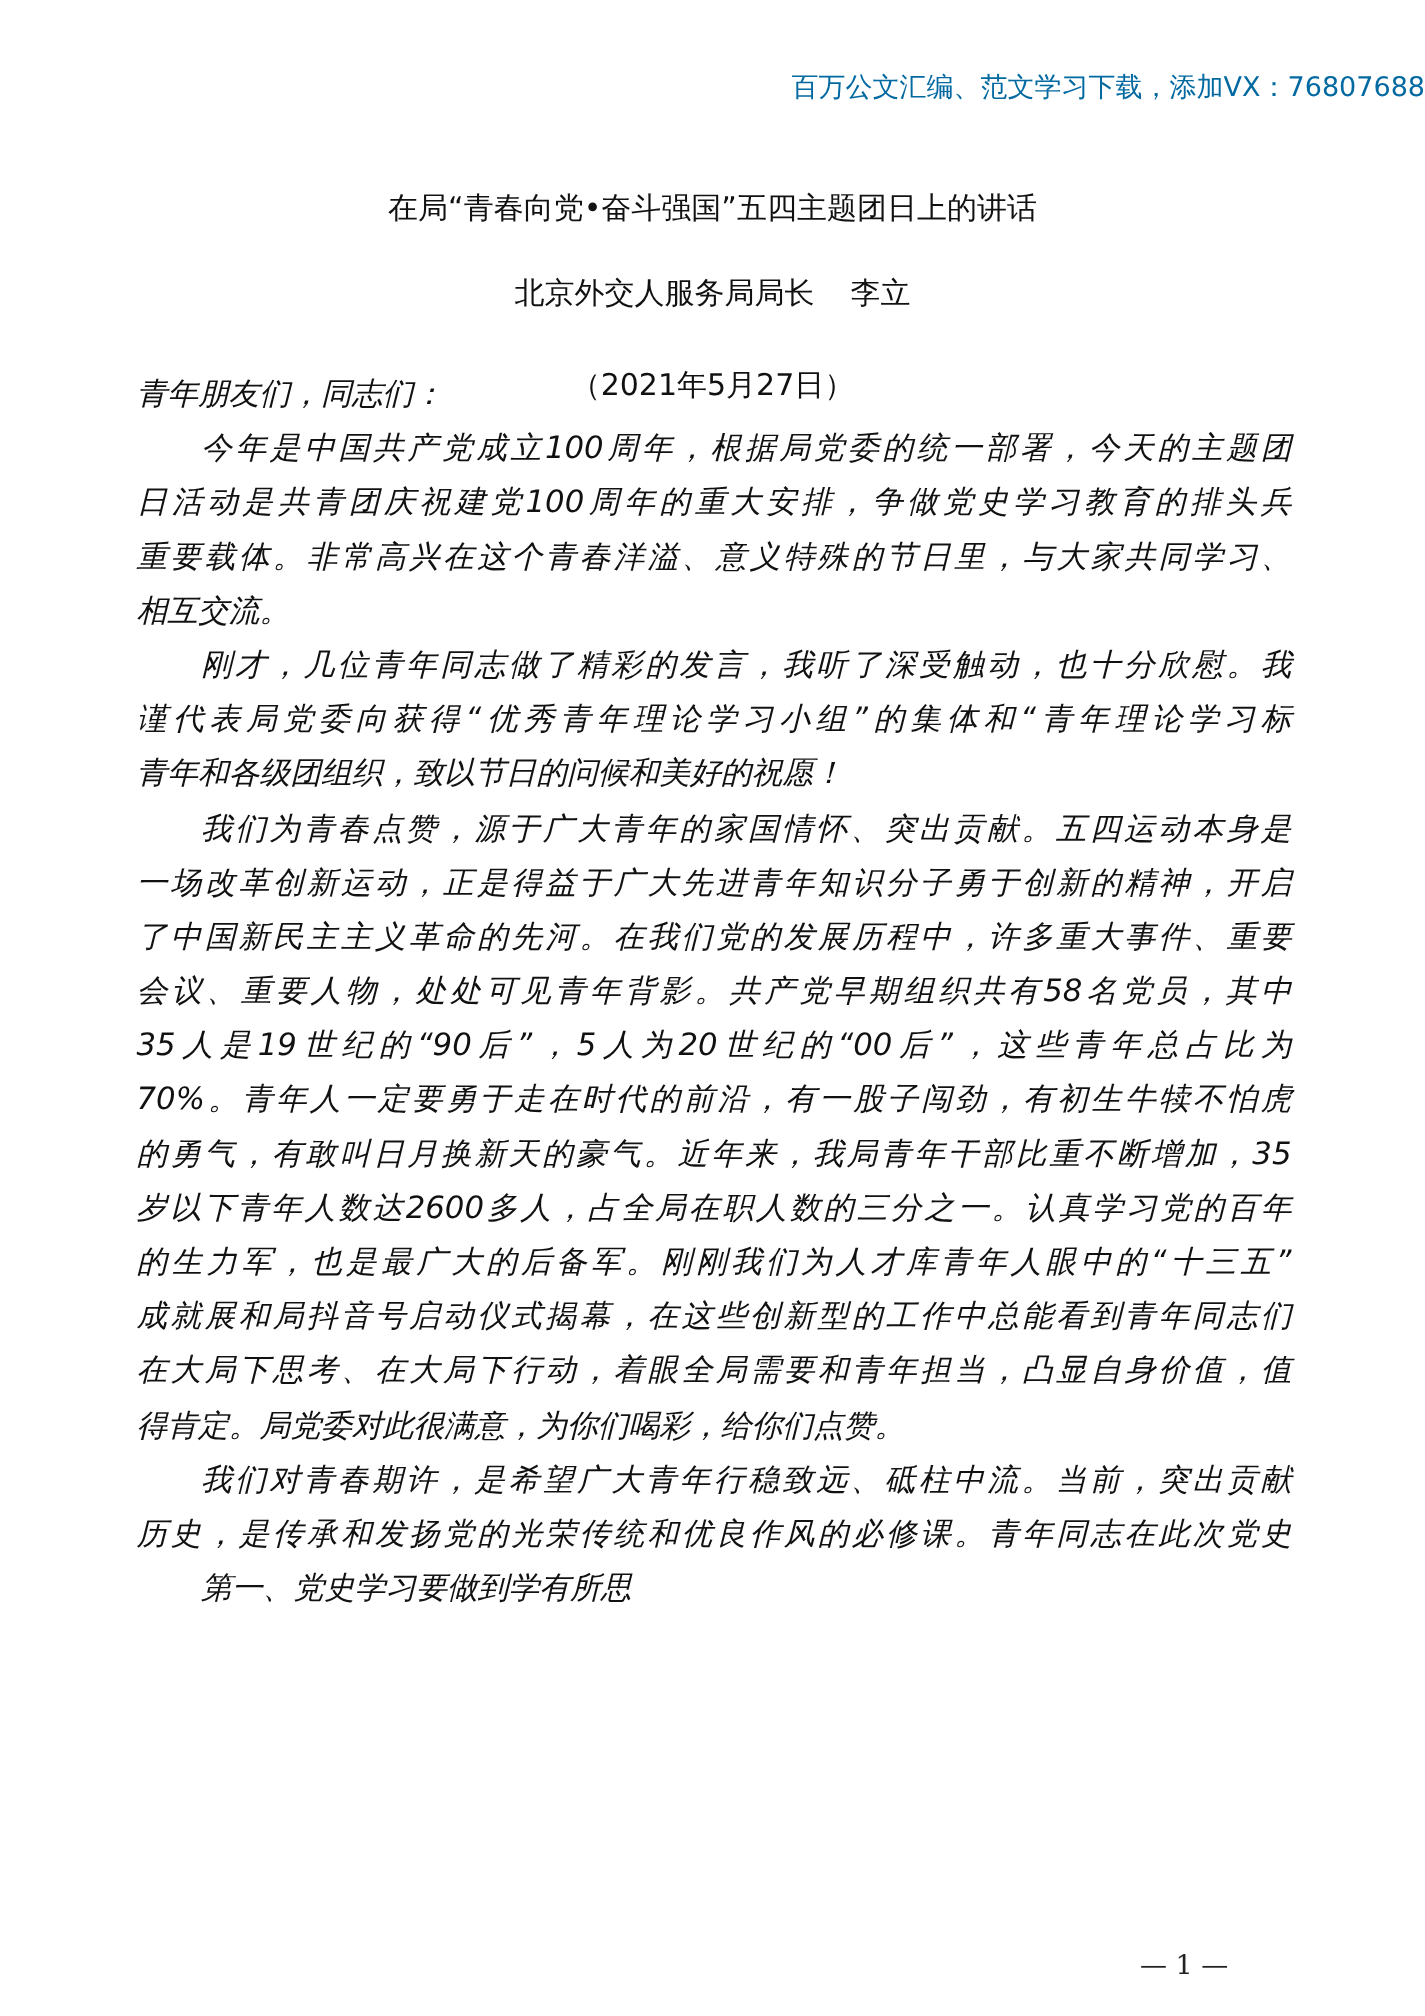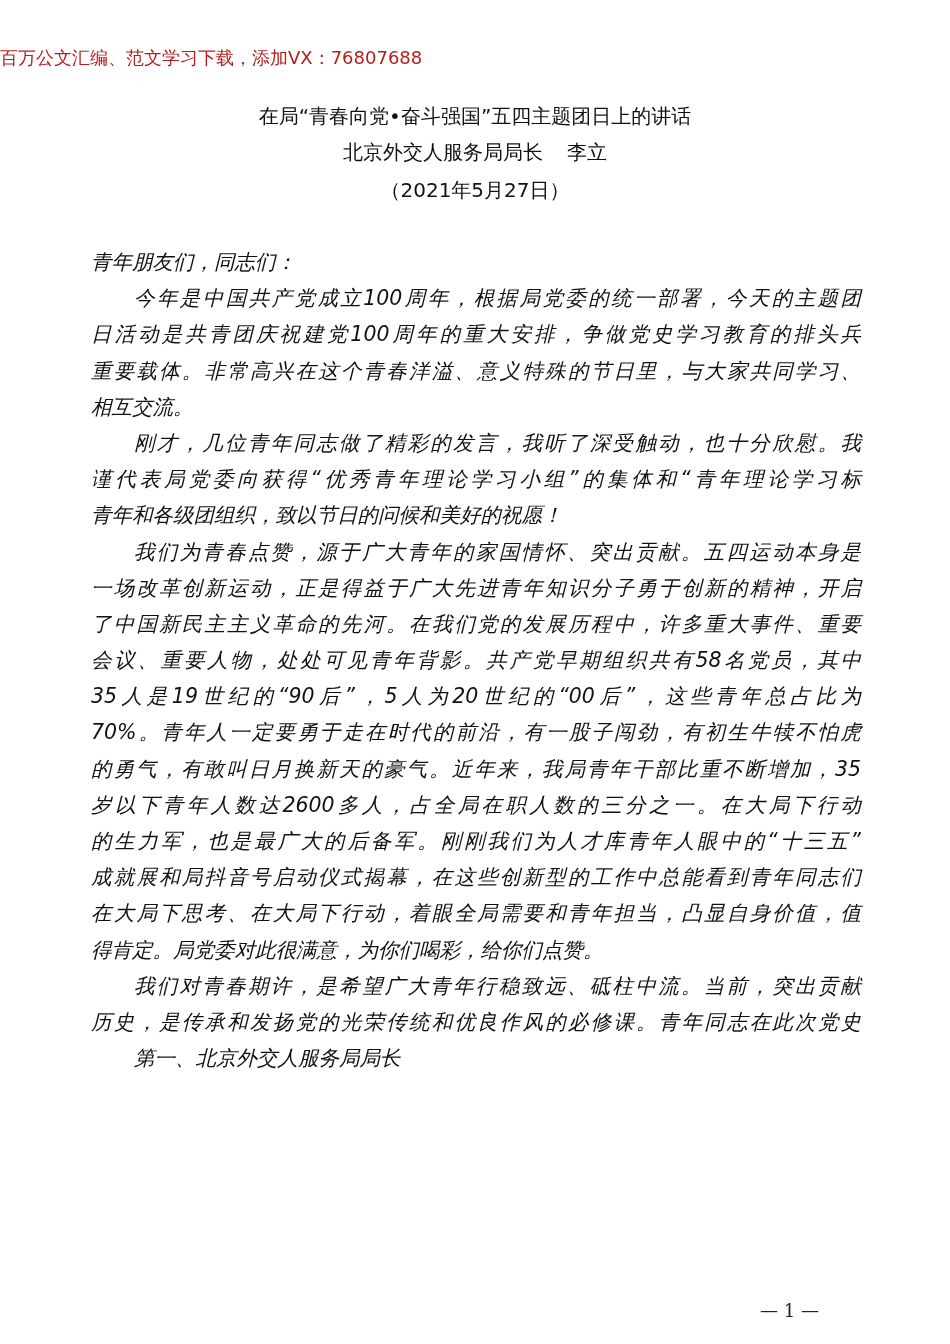--- a/index.html
+++ b/index.html
@@ -1,25 +1,25 @@
 <!DOCTYPE html>
 <html><head>
 <meta charset="utf-8">
 <style>
   html, body { margin: 0; padding: 0; }
   body {
     width: 950px; height: 1344px; background: #ffffff; position: relative; overflow: hidden;
     font-family: "DejaVu Sans", "Liberation Sans", sans-serif; color: #111;
   }
   .watermark {
-    position: absolute; top: 46px; left: 0; width: 950px; text-align: left;
-    color: #b91c1c; font-size: 18px; letter-spacing: 0px;
+    position: absolute; top: 46px; left: 0; width: 950px; text-align: right;
+    color: #0369a1; font-size: 18px; letter-spacing: 0px;
   }
   .title-block { position: absolute; top: 98px; left: 0; width: 950px; text-align: center; }
-  .title-line { font-size: 20px; height: 37px; line-height: 37px; }
+  .title-line { font-size: 20px; height: 37px; line-height: 37px; margin-top: 22px; }
   .body-text { position: absolute; top: 244px; left: 91px; width: 770px; }
   .line {
     font-size: 20.5px; height: 36.2px; line-height: 36.2px; white-space: nowrap;
     text-align: justify; text-align-last: justify; font-style: italic;
   }
   .line.last { text-align-last: left; }
   .line.indent { padding-left: 43px; }
   .page-num {
     position: absolute; top: 1300px; left: 760px; font-family: "DejaVu Serif", serif;
     font-size: 18px; color: #222;
@@ -53,30 +53,30 @@
   </div>
 
   <div>
     <div class="line indent">我们为青春点赞，源于广大青年的家国情怀、突出贡献。五四运动本身是</div>
     <div class="line">一场改革创新运动，正是得益于广大先进青年知识分子勇于创新的精神，开启</div>
     <div class="line">了中国新民主主义革命的先河。在我们党的发展历程中，许多重大事件、重要</div>
     <div class="line">会议、重要人物，处处可见青年背影。共产党早期组织共有58名党员，其中</div>
     <div class="line">35人是19世纪的“90后”，5人为20世纪的“00后”，这些青年总占比为</div>
     <div class="line">70%。青年人一定要勇于走在时代的前沿，有一股子闯劲，有初生牛犊不怕虎</div>
     <div class="line">的勇气，有敢叫日月换新天的豪气。近年来，我局青年干部比重不断增加，35</div>
-    <div class="line">岁以下青年人数达2600多人，占全局在职人数的三分之一。在大局下行动</div>
+    <div class="line">岁以下青年人数达2600多人，占全局在职人数的三分之一。认真学习党的百年</div>
     <div class="line">的生力军，也是最广大的后备军。刚刚我们为人才库青年人眼中的“十三五”</div>
     <div class="line">成就展和局抖音号启动仪式揭幕，在这些创新型的工作中总能看到青年同志们</div>
     <div class="line">在大局下思考、在大局下行动，着眼全局需要和青年担当，凸显自身价值，值</div>
     <div class="line last">得肯定。局党委对此很满意，为你们喝彩，给你们点赞。</div>
   </div>
 
   <div>
     <div class="line indent">我们对青春期许，是希望广大青年行稳致远、砥柱中流。当前，突出贡献</div>
     <div class="line">历史，是传承和发扬党的光荣传统和优良作风的必修课。青年同志在此次党史</div>
   </div>
 
   <div>
-    <div class="line indent last">第一、北京外交人服务局局长</div>
+    <div class="line indent last">第一、党史学习要做到学有所思</div>
   </div>
 </div>
 
 <div class="page-num">— 1 —</div>
 
 </body></html>

